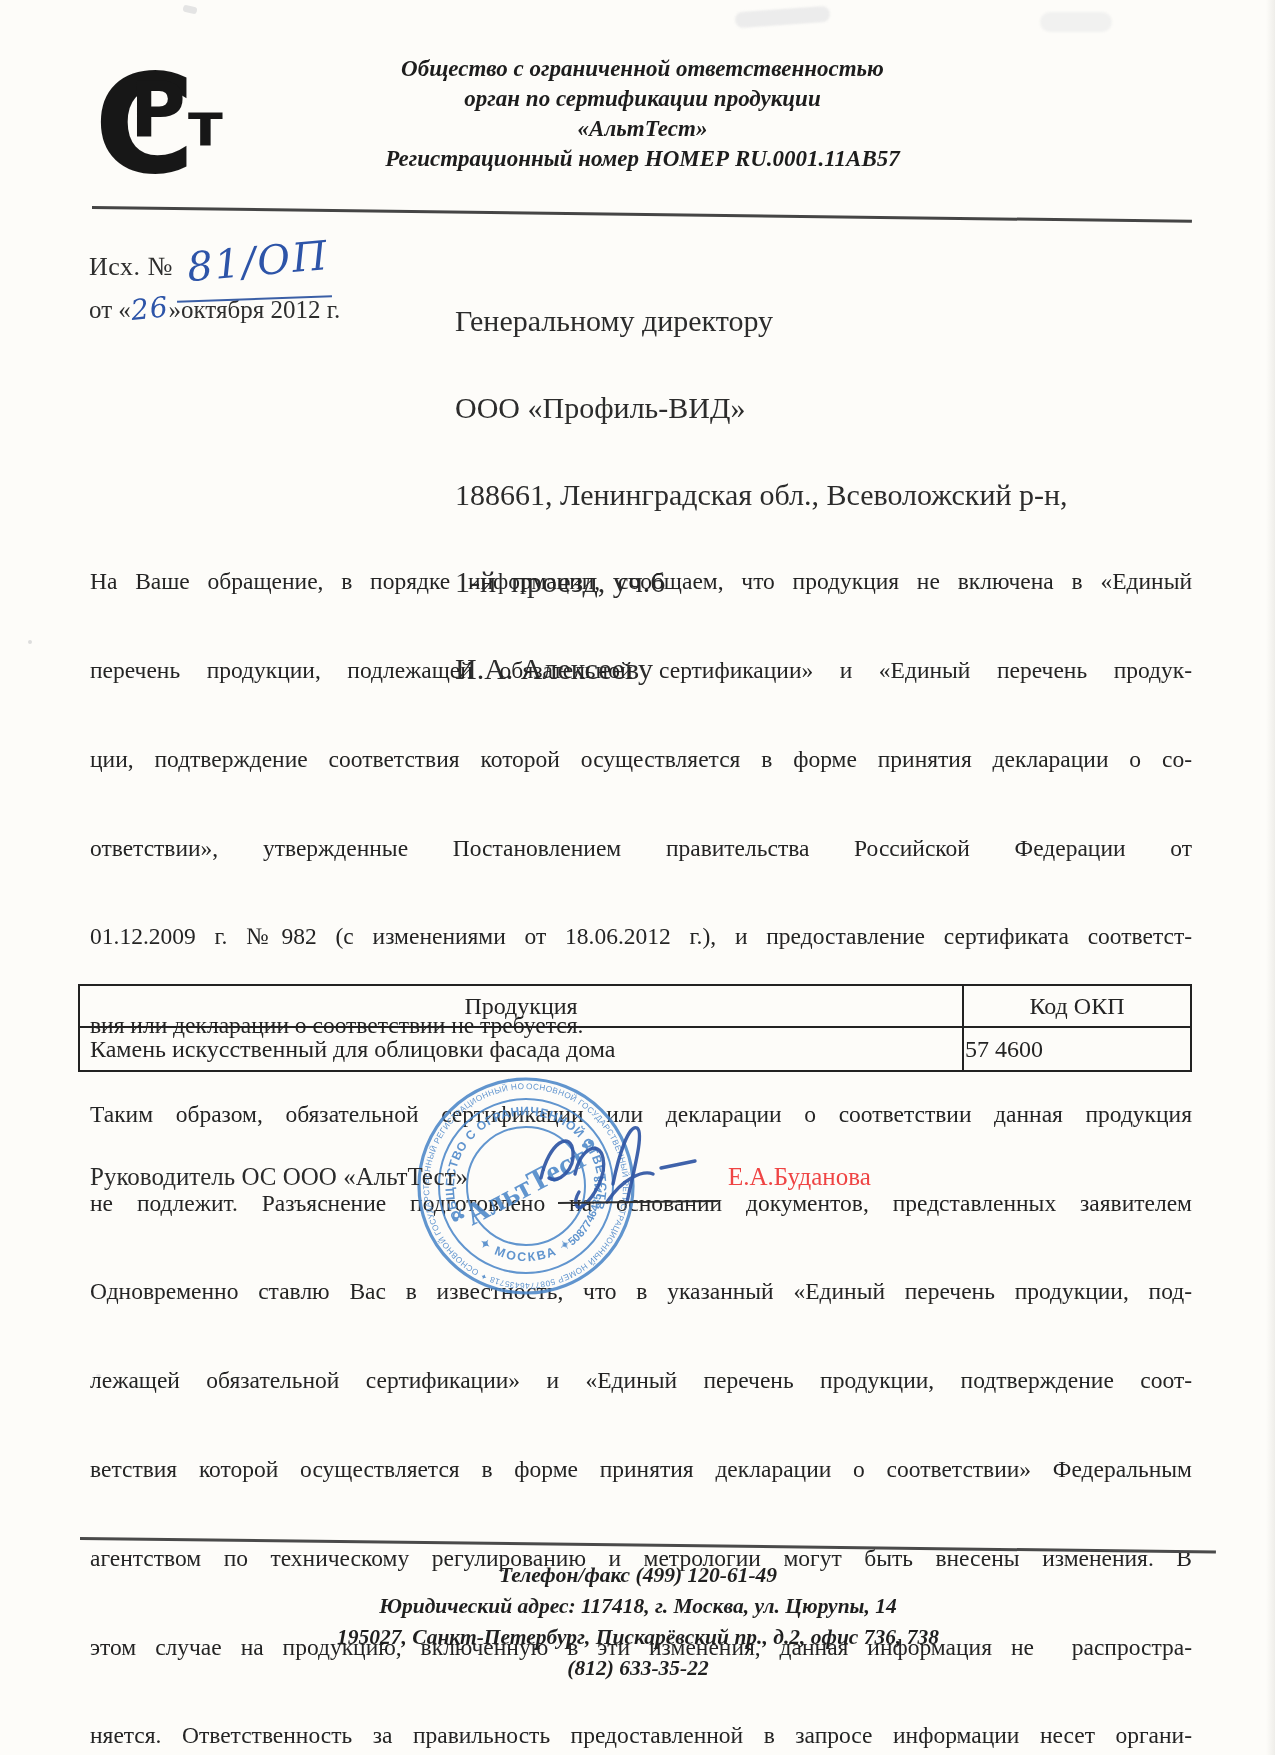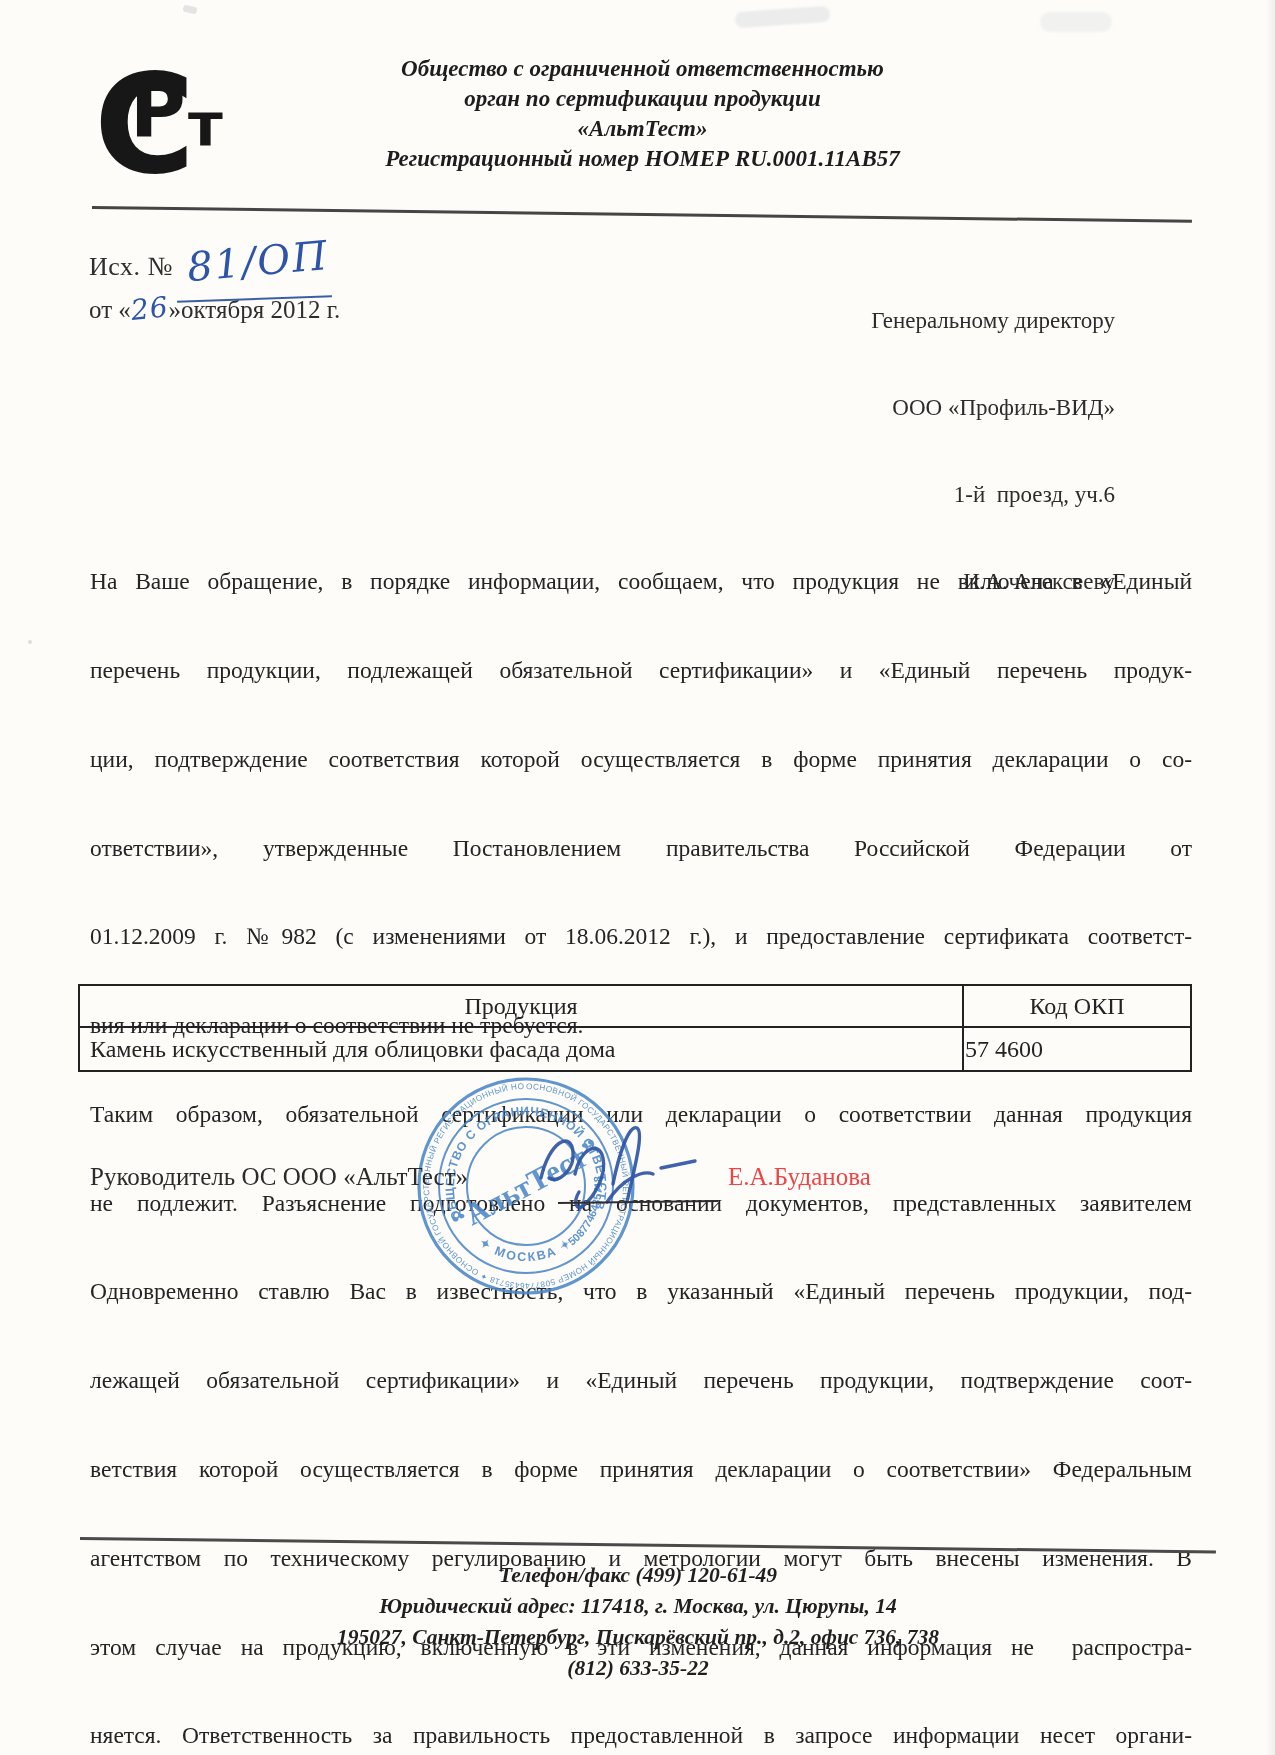--- a/index.html
+++ b/index.html
@@ -35,21 +35,21 @@
   }
   .ref-underline{
     position:absolute;left:88px;top:54px;width:155px;height:2px;
     background:#3b5fa6;transform:rotate(-2deg);
   }
   .ref-line2{margin-top:10px;font-size:25px;white-space:pre;}
   .ref-day{font-size:28px;letter-spacing:1px;display:inline-block;transform:rotate(-6deg);}
   
   .recipient{
     position:absolute;right:160px;top:248px;width:660px;
-    text-align:right;font-size:23px;line-height:29px;
+    font-size:30px;line-height:29px;
     color:#2c2c2c;white-space:pre-wrap;
   }
   
   .body-text{
     position:absolute;left:90px;top:508px;width:1102px;
     font-size:23.5px;line-height:29.6px;color:#242424;white-space:pre-wrap;
   }
   .bline{text-align:justify;text-align-last:justify;}
   .bline.end{text-align-last:left;}
   
@@ -117,20 +117,21 @@
       <span class="ref-label">Исх. №</span>
       <span class="hand ref-number">81/ОП</span>
     </div>
     <div class="ref-underline"></div>
     <div class="ref-line2"><span>от «</span><span class="hand ref-day">26</span><span>»октября 2012 г.</span></div>
   </div>
 
   <div class="recipient">
     <div>Генеральному директору</div>
     <div>ООО «Профиль-ВИД»</div>
+    <div>188661, Ленинградская обл., Всеволожский р-н,</div>
     <div>1-й  проезд, уч.6</div>
     <div>И.А. Алексееву</div>
   </div>
 
   <div class="body-text">
     <div class="bline">На Ваше обращение, в порядке информации, сообщаем, что продукция не включена в «Единый</div>
     <div class="bline">перечень продукции, подлежащей обязательной сертификации» и «Единый перечень продук-</div>
     <div class="bline">ции, подтверждение соответствия которой осуществляется в форме принятия декларации о со-</div>
     <div class="bline">ответствии», утвержденные Постановлением правительства Российской Федерации от</div>
     <div class="bline">01.12.2009 г. №982 (с изменениями от 18.06.2012 г.), и предоставление сертификата соответст-</div>

